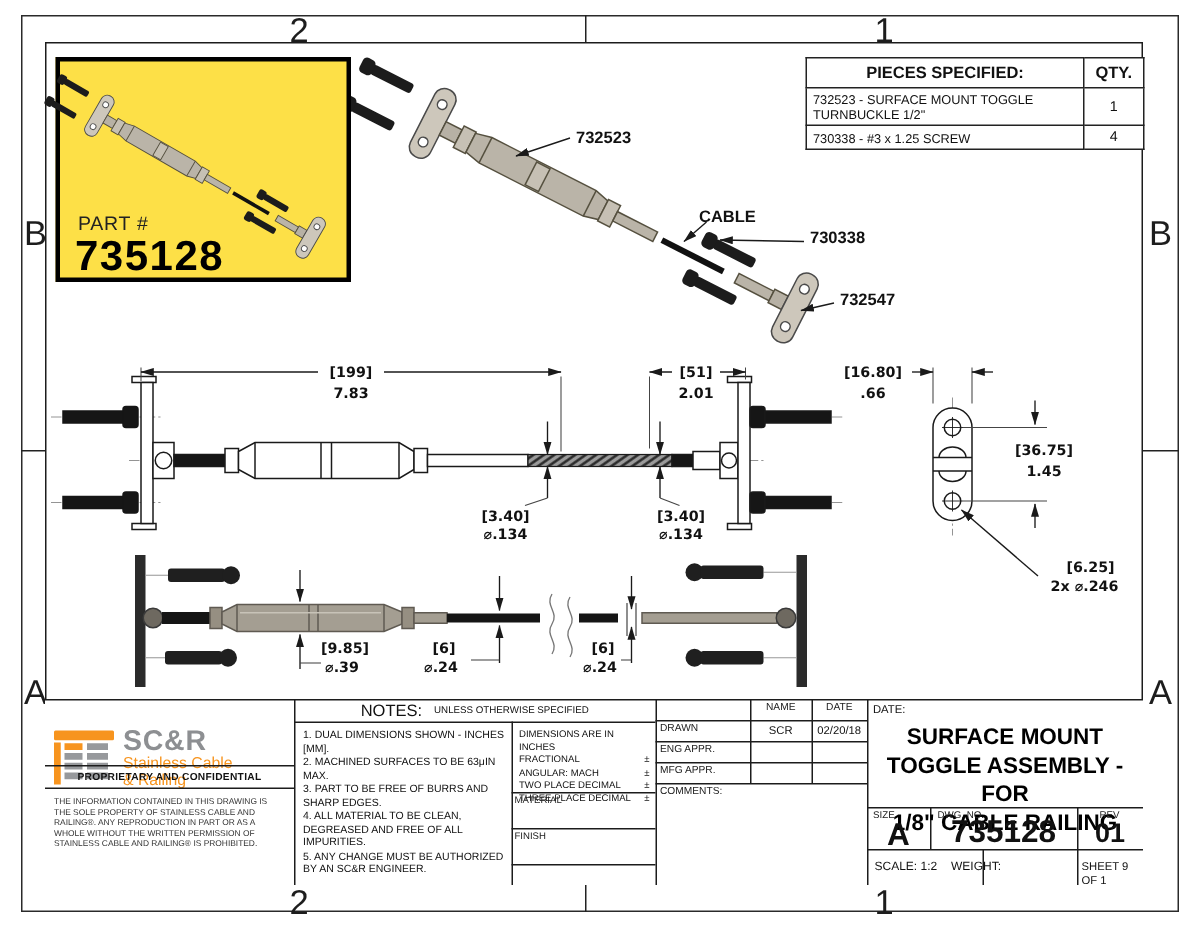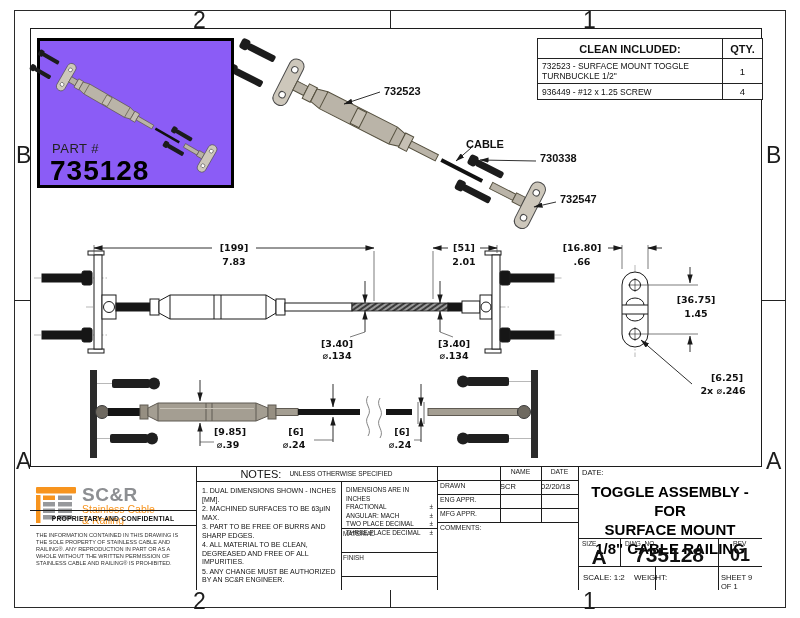--- a/index.html
+++ b/index.html
@@ -5,21 +5,21 @@
   *{box-sizing:border-box;margin:0;padding:0}
   html,body{width:800px;height:618px;background:#fff;font-family:"Liberation Sans",sans-serif;color:#111;overflow:hidden}
   #sheet{position:absolute;left:0;top:0;width:800px;height:618px;background:#fff}
   .abs{position:absolute}
   .hline{position:absolute;background:#222;height:1px}
   .vline{position:absolute;background:#222;width:1px}
   .zone{position:absolute;font-size:23px;font-weight:400;color:#1d1d1d;line-height:1}
   #outer-border{position:absolute;left:14px;top:10px;width:772px;height:598px;border:1.2px solid #2a2a2a}
   #inner-border{position:absolute;left:30px;top:28px;width:732px;height:562px;border:1.5px solid #1c1c1c}
   
-  #part-box{position:absolute;left:37px;top:38px;width:197px;height:150px;border:3px solid #000;background:#8b5cf6}
+  #part-box{position:absolute;left:37px;top:38px;width:197px;height:150px;border:3px solid #000;background:#fde047}
   #part-box .plabel-txt{position:absolute;left:12px;top:100px;font-size:13px;color:#222;letter-spacing:.5px}
   #part-box .pnum{position:absolute;left:10px;top:114px;font-size:28px;font-weight:700;color:#000;letter-spacing:1px}
   
   #pieces{position:absolute;left:537px;top:38px;width:226px;border-collapse:collapse;background:#fff}
   #pieces th,#pieces td{border:1px solid #222;padding:2px 4px;vertical-align:middle}
   #pieces th{font-size:11px;font-weight:700;text-align:center;height:20px}
   #pieces td.desc{font-size:8.5px;line-height:10px;height:24px}
   #pieces td.qty{font-size:9.5px;text-align:center;width:40px}
   
   svg{position:absolute;overflow:visible}
@@ -31,21 +31,21 @@
   .tiny{font-size:6.5px;color:#222}
   .logo-name{font-size:19px;font-weight:700;color:#8d8f92;letter-spacing:.5px;line-height:18px}
   .logo-sub{font-size:10.5px;line-height:10.5px;color:#f7941e}
   #confid{position:absolute;left:0;top:44px;width:166px;height:16px;border-top:1px solid #1c1c1c;border-bottom:1px solid #1c1c1c;
           font-size:6.8px;font-weight:700;text-align:center;line-height:15px;letter-spacing:.2px}
   #legal{position:absolute;left:6px;top:66px;width:152px;font-size:5.6px;line-height:7px;color:#333}
   .noteitem{font-size:7px;line-height:8.5px;margin-bottom:1px}
   .tolrow{display:flex;justify-content:space-between;font-size:6.4px;line-height:8.6px}
   .cell-lbl{font-size:6.4px;color:#222;padding:1px 2px}
   .ap-cell{position:absolute;font-size:6.8px;color:#222;padding:2px 3px}
-  .ap-val{position:absolute;font-size:7.5px;color:#111;text-align:left}
+  .ap-val{position:absolute;font-size:7.5px;color:#111;text-align:center}
   #big-title{position:absolute;left:548px;top:16px;width:184px;text-align:center;font-size:15px;font-weight:700;line-height:19px;color:#000}
 </style>
 </head>
 <body>
 
 <div id="sheet">
 
   <div id="outer-border"></div>
   <div id="inner-border"></div>
 
@@ -125,29 +125,29 @@
     <svg style="left:0;top:0;width:191px;height:144px" viewBox="0 0 191 144">
       <use href="#asm" transform="translate(26,36) rotate(30) scale(0.6)"></use>
     </svg>
     <div class="plabel-txt">PART #</div>
     <div class="pnum">735128</div>
   </div>
 
   <table id="pieces">
     <tbody>
         <tr>
-      <th>CLEAN INCLUDED:</th>
+      <th>PIECES SPECIFIED:</th>
       <th>QTY.</th>
     </tr>
     <tr>
       <td class="desc">732523 - SURFACE MOUNT TOGGLE TURNBUCKLE 1/2"</td>
       <td class="qty">1</td>
     </tr>
     <tr>
-      <td class="desc" style="height:14px">936449 - #12 x 1.25 SCREW</td>
+      <td class="desc" style="height:14px">730338 - #3 x 1.25 SCREW</td>
       <td class="qty">4</td>
     </tr>
   </tbody>
     </table>
 
   <svg style="left:30px;top:237px;width:740px;height:165px" viewBox="0 0 740 165">
     <defs>
       <marker id="fvA" viewBox="0 0 10 6" markerWidth="10" markerHeight="6" refX="9.5" refY="3" orient="auto-start-reverse">
         <path d="M0,0L10,3L0,6Z" fill="#1a1a1a"></path>
       </marker>
@@ -440,22 +440,22 @@
     <div class="ap-cell" style="left:511px;top:0;width:37px;text-align:center">DATE</div>
     <div class="ap-cell" style="left:407px;top:14px">DRAWN</div>
     <div class="ap-val" style="left:470px;top:16px;width:41px">SCR</div>
     <div class="ap-val" style="left:511px;top:16px;width:37px">02/20/18</div>
     <div class="ap-cell" style="left:407px;top:28px">ENG APPR.</div>
     <div class="ap-cell" style="left:407px;top:42px">MFG APPR.</div>
     <div class="ap-cell" style="left:407px;top:56px">COMMENTS:</div>
 
     <div class="abs" style="left:552px;top:2px;font-size:7.5px">DATE:</div>
     <div id="big-title">
+      <div>SURFACE MOUNT</div>
       <div>TOGGLE ASSEMBLY - FOR</div>
-      <div>SURFACE MOUNT</div>
       <div>1/8" CABLE RAILING</div>
     </div>
     <div class="abs tiny" style="left:552px;top:74px">SIZE</div>
     <div class="abs" style="left:548px;top:79px;width:42px;text-align:center;font-size:21px;font-weight:700">A</div>
     <div class="abs tiny" style="left:595px;top:74px">DWG.  NO.</div>
     <div class="abs" style="left:590px;top:77px;width:98px;text-align:center;font-size:21px;font-weight:700">735128</div>
     <div class="abs tiny" style="left:703px;top:74px">REV</div>
     <div class="abs" style="left:688px;top:79px;width:44px;text-align:center;font-size:18px;font-weight:700">01</div>
     <div class="abs" style="left:553px;top:107px;font-size:8px">SCALE: 1:2</div>
     <div class="abs" style="left:604px;top:107px;font-size:8px">WEIGHT:</div>

